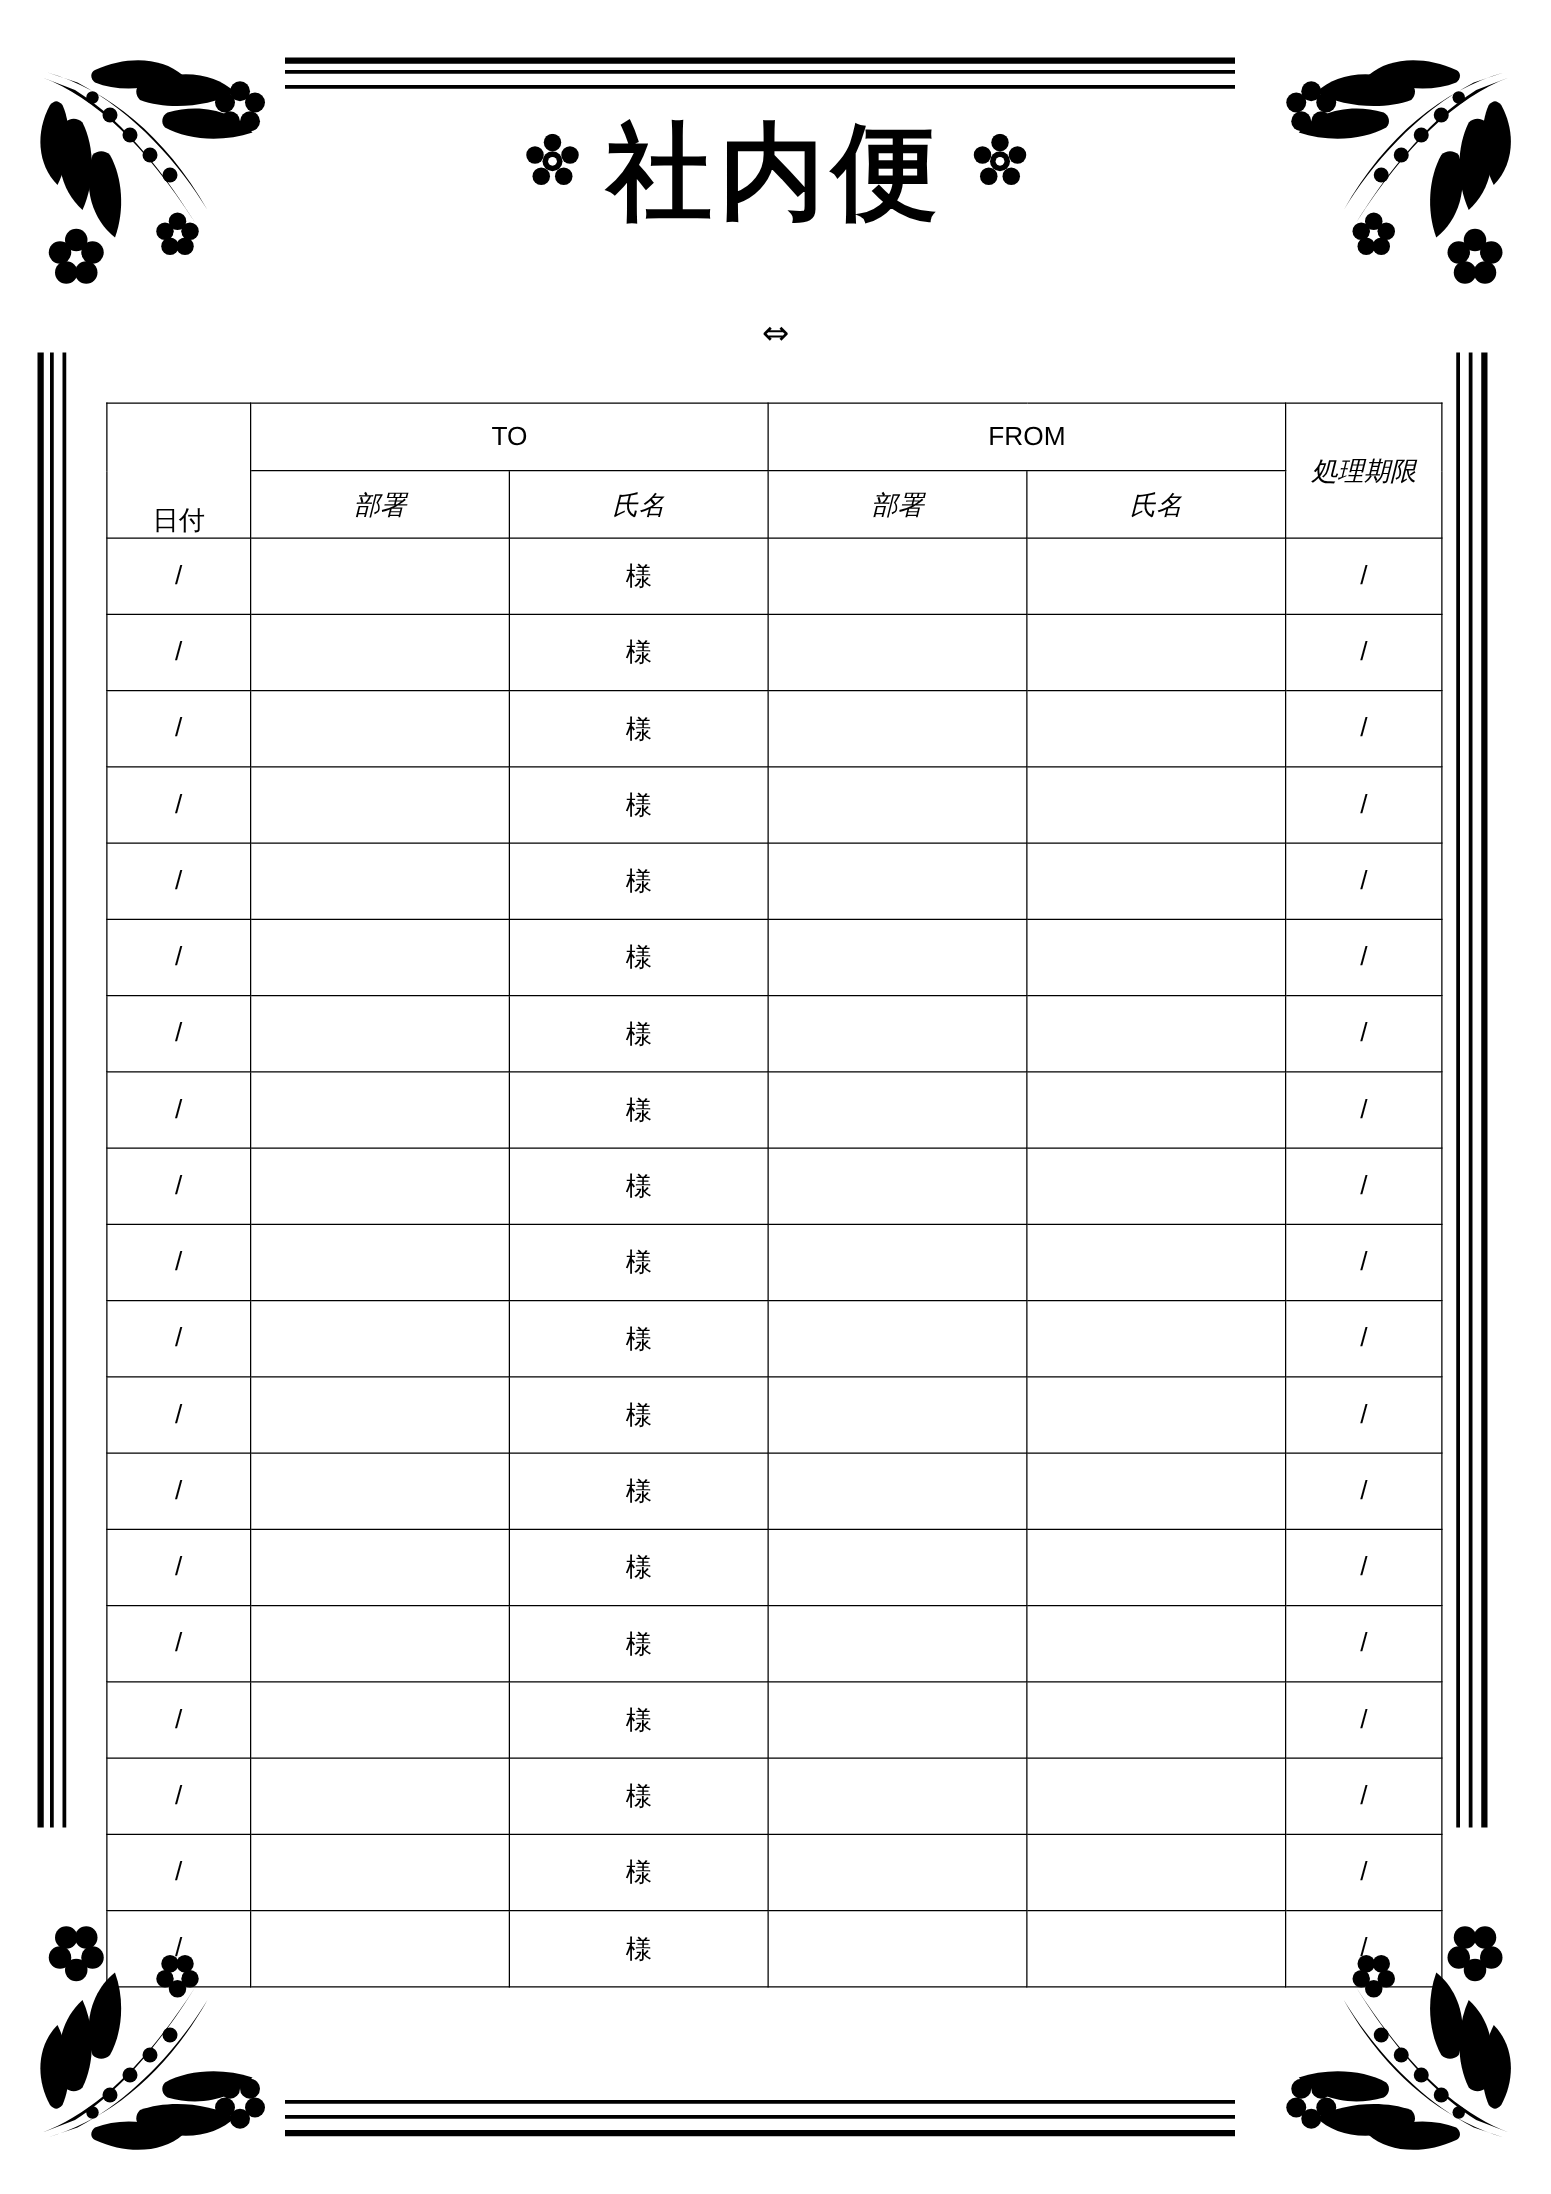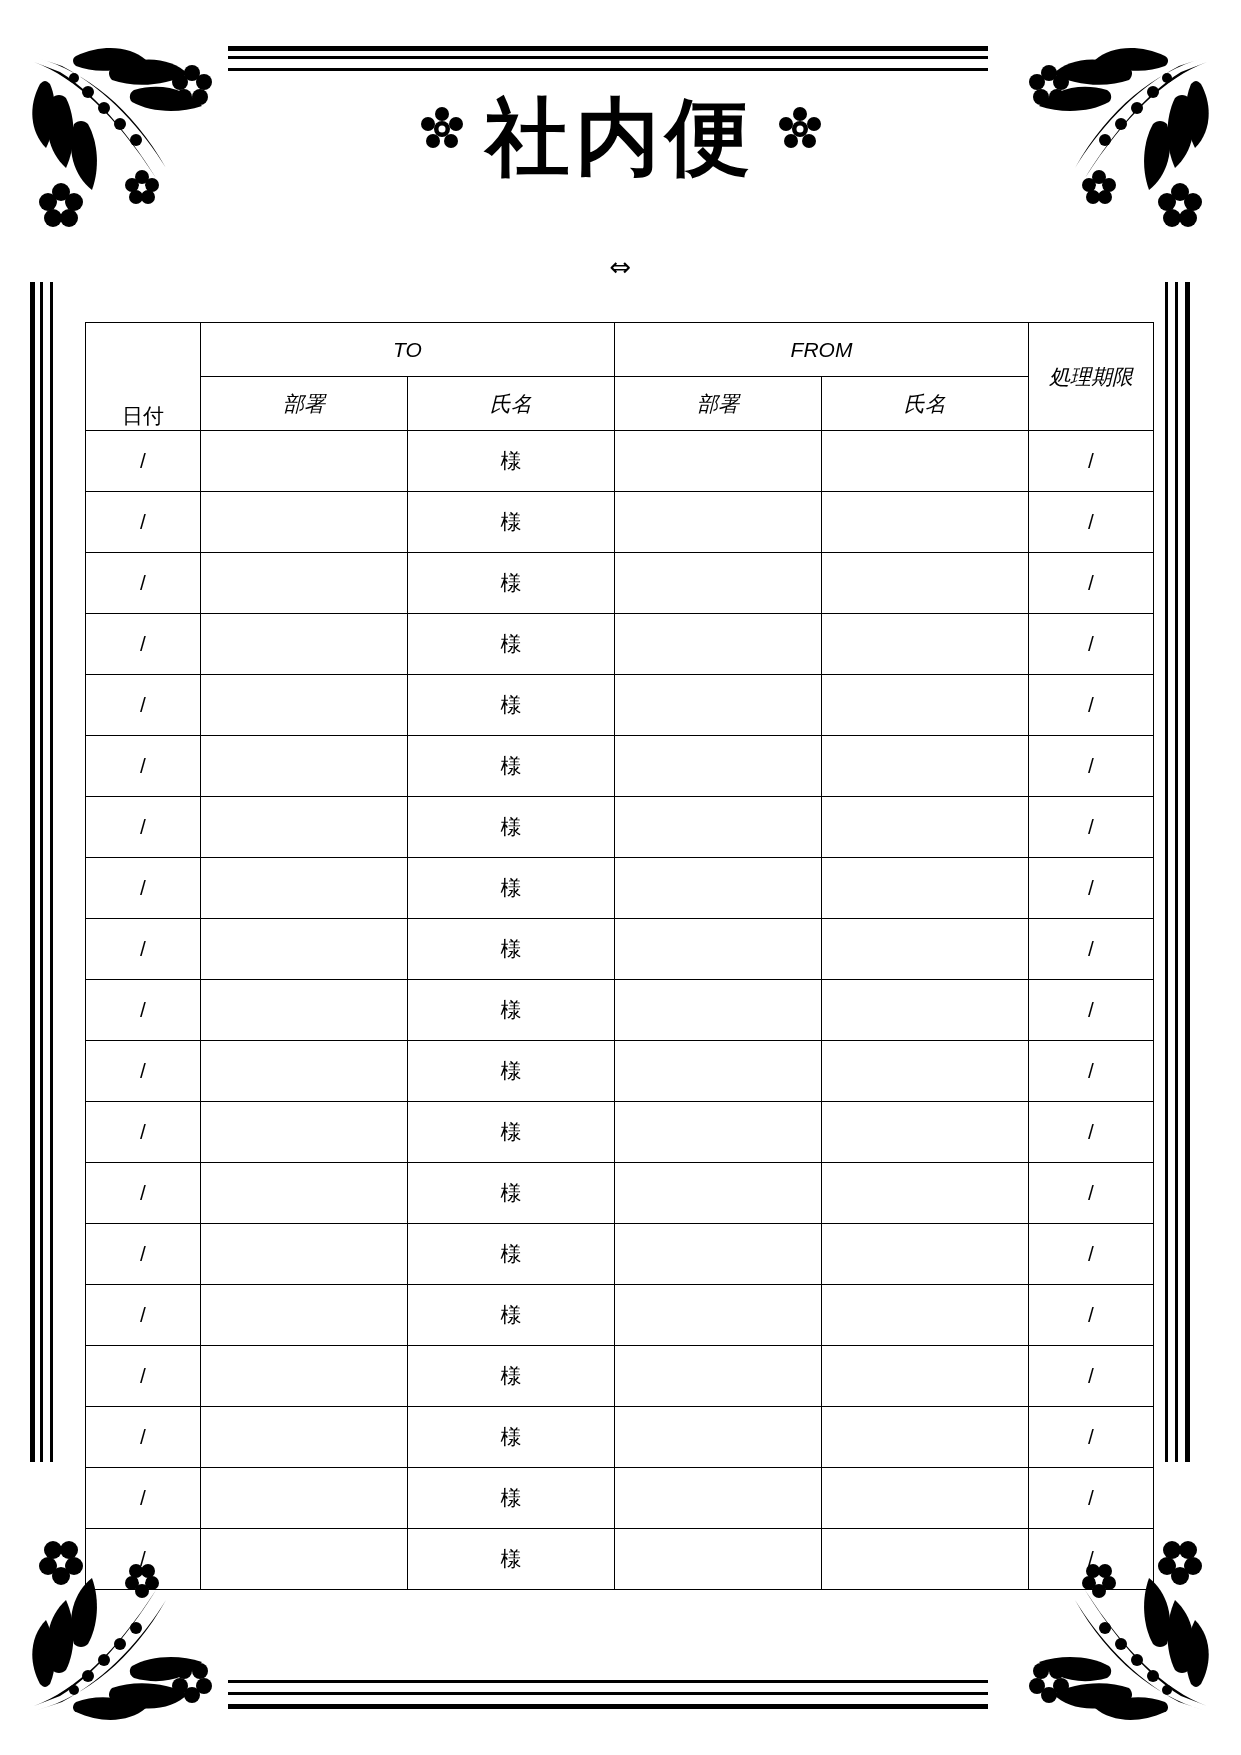--- a/index.html
+++ b/index.html
@@ -112,21 +112,21 @@
 
   .slash {
     font-size: 26px;
     font-family: "Liberation Sans", sans-serif;
   }
   .sama {
     text-align: right;
     padding-right: 22px;
     font-size: 22px;
   }
-  .hdr-main { font-size: 23px; font-style: italic; }
+  .hdr-main { font-size: 23px; }
   .hdr-sub  { font-size: 21px; font-style: italic; }
   .hdr-date { vertical-align: bottom; padding-bottom: 8px; font-size: 21px; }
 </style>
 </head>
 <body>
 
 <div id="top-rules">
   <div class="rule-h thick" style="position:relative;top:0;width:100%;"></div>
   <div class="rule-h thin" style="position:relative;top:5px;width:100%;"></div>
   <div class="rule-h thin" style="position:relative;top:14px;width:100%;"></div>

